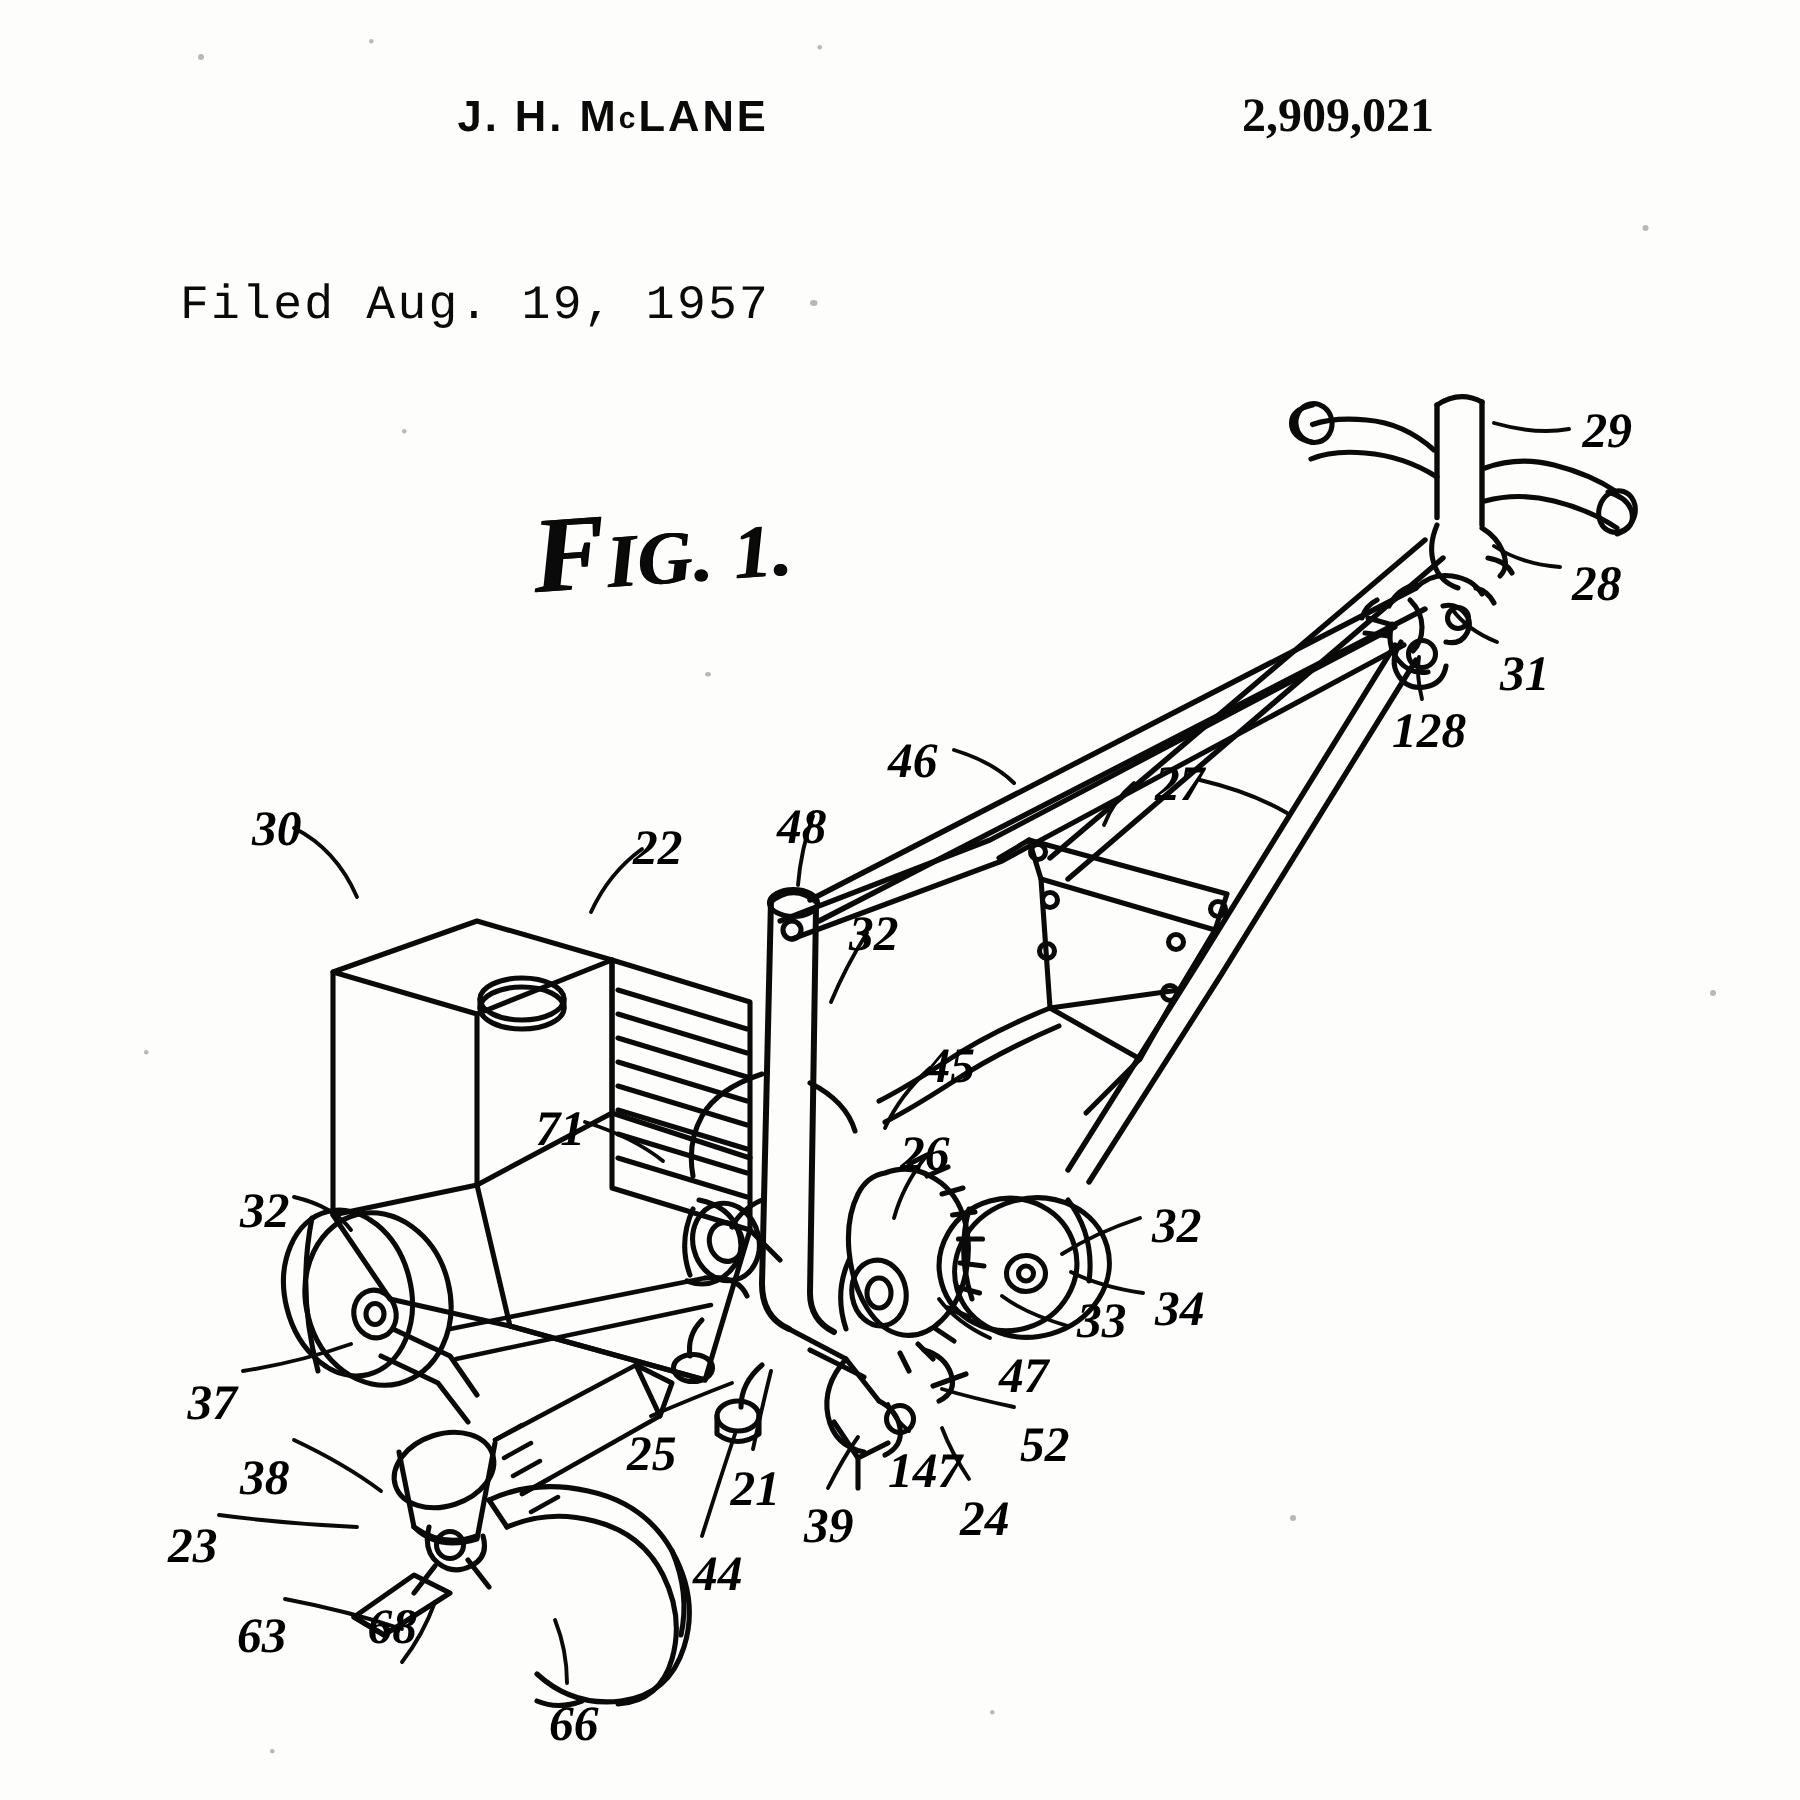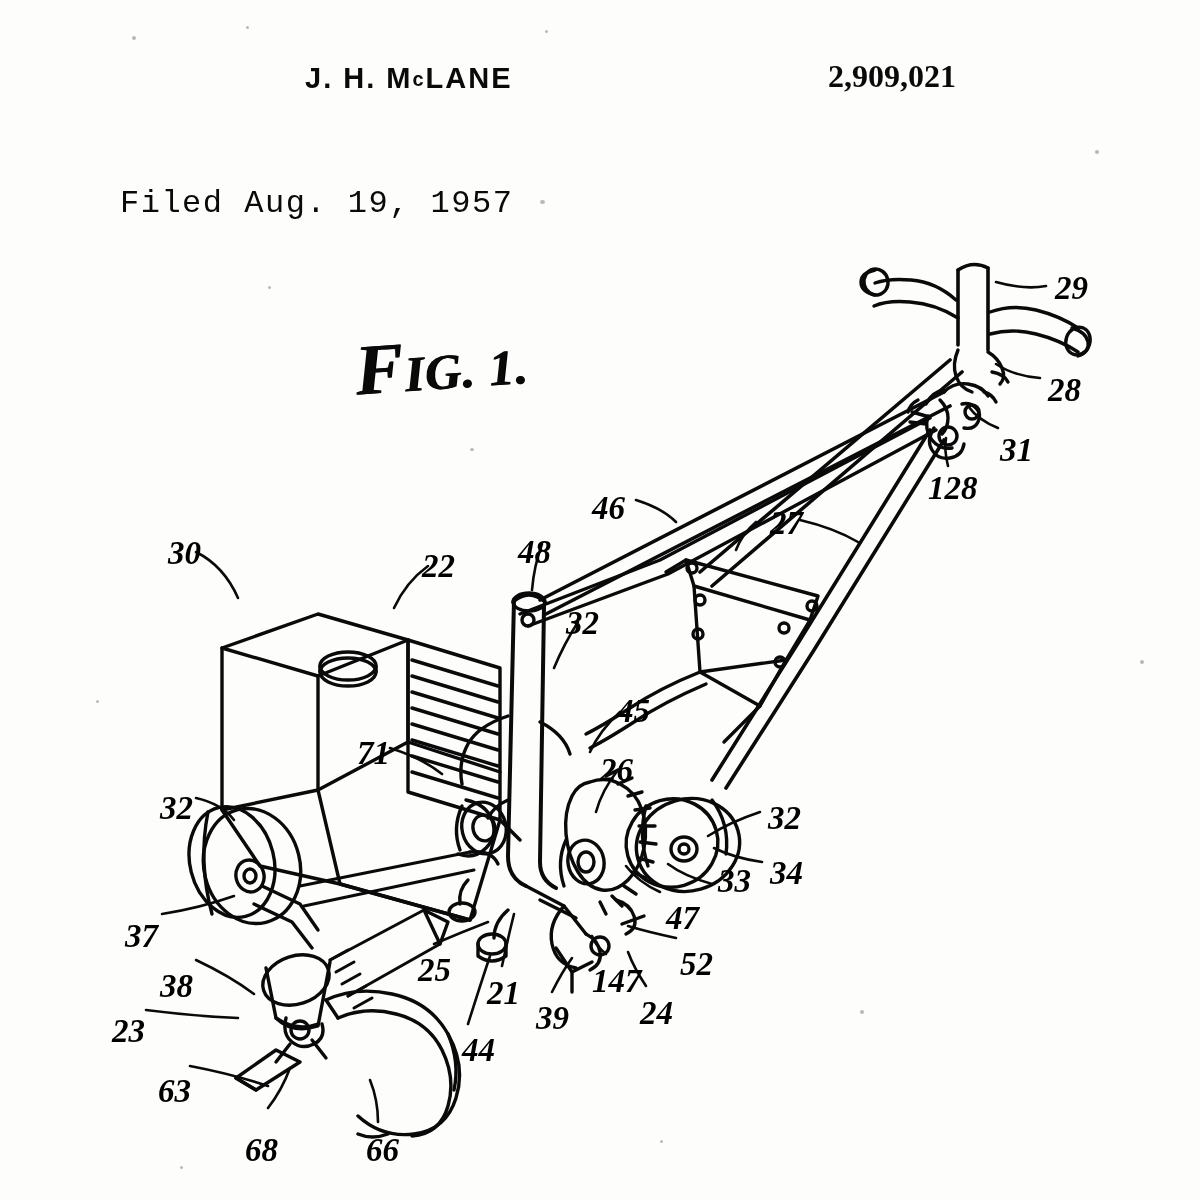--- a/index.html
+++ b/index.html
@@ -344,21 +344,21 @@
       <div class="ref" style="left: 160px; top: 968px;">38</div>
       <div class="ref" style="left: 418px; top: 952px;">25</div>
       <div class="ref" style="left: 487px; top: 975px;">21</div>
       <div class="ref" style="left: 592px; top: 963px;">147</div>
       <div class="ref" style="left: 680px; top: 946px;">52</div>
       <div class="ref" style="left: 640px; top: 995px;">24</div>
       <div class="ref" style="left: 536px; top: 1000px;">39</div>
       <div class="ref" style="left: 112px; top: 1013px;">23</div>
       <div class="ref" style="left: 462px; top: 1032px;">44</div>
       <div class="ref" style="left: 158px; top: 1073px;">63</div>
-      <div class="ref" style="left: 245px; top: 1132px;">68</div>
+      <div class="ref" style="left: 245px; top: 1067px;">68</div>
       <div class="ref" style="left: 366px; top: 1132px;">66</div>
     </div>
 
   <div class="speck" style="left:132px;top:36px;width:4px;height:4px;"></div>
   <div class="speck" style="left:246px;top:26px;width:3px;height:3px;"></div>
   <div class="speck" style="left:545px;top:30px;width:3px;height:3px;"></div>
   <div class="speck" style="left:1095px;top:150px;width:4px;height:4px;"></div>
   <div class="speck" style="left:540px;top:200px;width:5px;height:4px;"></div>
   <div class="speck" style="left:268px;top:286px;width:3px;height:3px;"></div>
   <div class="speck" style="left:470px;top:448px;width:4px;height:3px;"></div>

